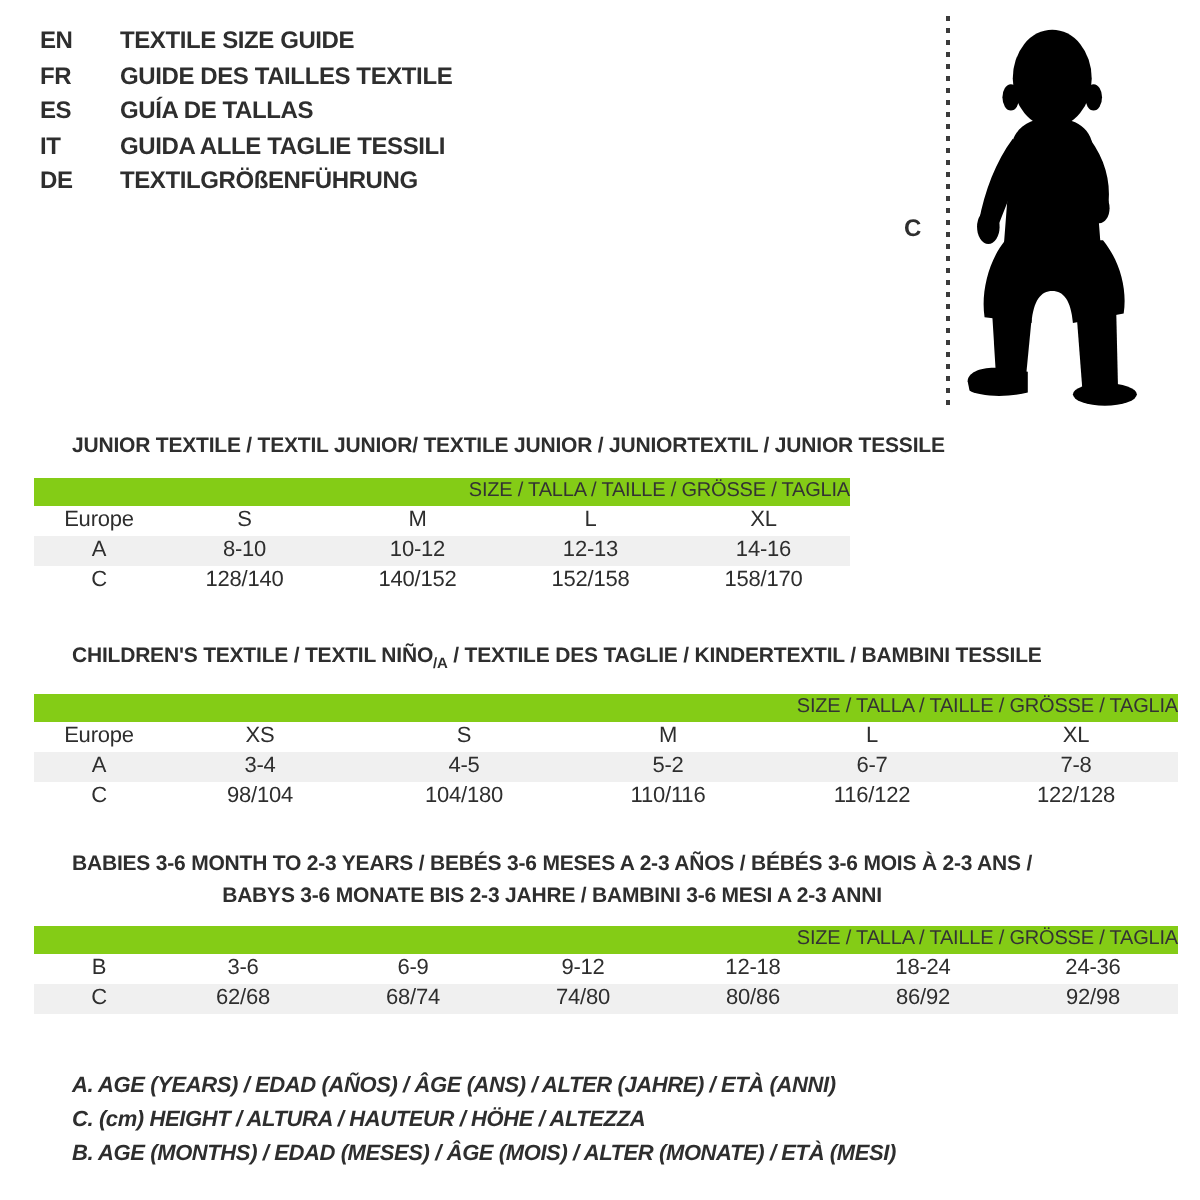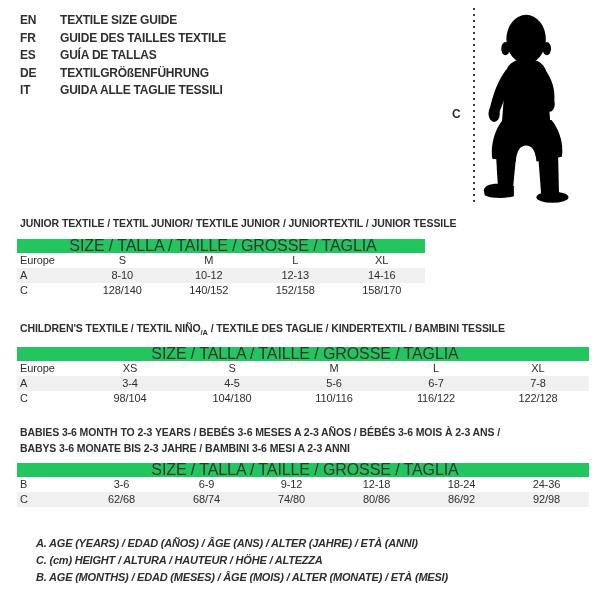--- a/index.html
+++ b/index.html
@@ -18,34 +18,34 @@
   
   .dotline{
     position:absolute;left:473px;top:8px;width:2px;height:198px;
     background-image:repeating-linear-gradient(to bottom,#3a3a3a 0 2.5px,transparent 2.5px 6px);
   }
   .c-label{position:absolute;left:452px;top:107px;font-weight:bold;font-size:12px;}
   .baby{position:absolute;left:481px;top:4px;}
 
   
   .section-title{
-    position:absolute;left:20px;font-weight:bold;font-size:10.5px;
-    letter-spacing:-0.1px;line-height:16px;white-space:nowrap;
+    position:absolute;left:36px;font-weight:bold;font-size:10.5px;
+    letter-spacing:-0.1px;line-height:16px;white-space:nowrap;text-align:center;
   }
   .section-title sub{font-size:7.5px;}
 
   
   .size-table{
     position:absolute;left:17px;border-collapse:collapse;table-layout:fixed;
     font-size:11px;letter-spacing:-0.1px;
   }
   .size-table td{padding:0;height:15px;line-height:15px;text-align:center;overflow:hidden;}
-  .size-table td.lbl{text-align:left;padding-left:3px;}
+  .size-table td.lbl{text-align:center;padding-left:3px;}
   .size-table tr.bar td{
-    background:#22c55e;text-align:center;padding-left:4px;height:14px;line-height:14px;font-size:16px;color:#333;
+    background:#84cc16;text-align:right;padding-left:4px;height:14px;line-height:14px;font-size:10px;color:#333;
   }
   .size-table tr.alt td{background:#f0f0f0;}
   .t-junior{width:408px;top:239px;}
   .t-children{width:572px;top:347px;}
   .t-babies{width:572px;top:463px;}
 
   
   .notes{position:absolute;left:36px;top:535px;font-weight:bold;font-size:11px;letter-spacing:-0.2px;line-height:17px;font-style:italic;}
 </style>
 </head>
@@ -60,26 +60,26 @@
     </div>
     <div class="lang-row">
       <span class="lang-code">FR</span>
       <span class="lang-title">GUIDE DES TAILLES TEXTILE</span>
     </div>
     <div class="lang-row">
       <span class="lang-code">ES</span>
       <span class="lang-title">GUÍA DE TALLAS</span>
     </div>
     <div class="lang-row">
+      <span class="lang-code">IT</span>
+      <span class="lang-title">GUIDA ALLE TAGLIE TESSILI</span>
+    </div>
+    <div class="lang-row">
       <span class="lang-code">DE</span>
       <span class="lang-title">TEXTILGRÖßENFÜHRUNG</span>
-    </div>
-    <div class="lang-row">
-      <span class="lang-code">IT</span>
-      <span class="lang-title">GUIDA ALLE TAGLIE TESSILI</span>
     </div>
   </div>
 
   <div class="dotline"></div>
   <div class="c-label">C</div>
   <svg class="baby" width="94" height="204" viewBox="0 0 100 210" aria-hidden="true">
     <g fill="#000000">
       <ellipse cx="48" cy="34" rx="21" ry="26"></ellipse>
       <ellipse cx="26" cy="44" rx="4.5" ry="7"></ellipse>
       <ellipse cx="70" cy="44" rx="4.5" ry="7"></ellipse>
@@ -152,21 +152,21 @@
       <td>XS</td>
       <td>S</td>
       <td>M</td>
       <td>L</td>
       <td>XL</td>
     </tr>
     <tr class="alt">
       <td class="lbl">A</td>
       <td>3-4</td>
       <td>4-5</td>
-      <td>5-6</td>
+      <td>5-2</td>
       <td>6-7</td>
       <td>7-8</td>
     </tr>
     <tr>
       <td class="lbl">C</td>
       <td>98/104</td>
       <td>104/180</td>
       <td>110/116</td>
       <td>116/122</td>
       <td>122/128</td>

